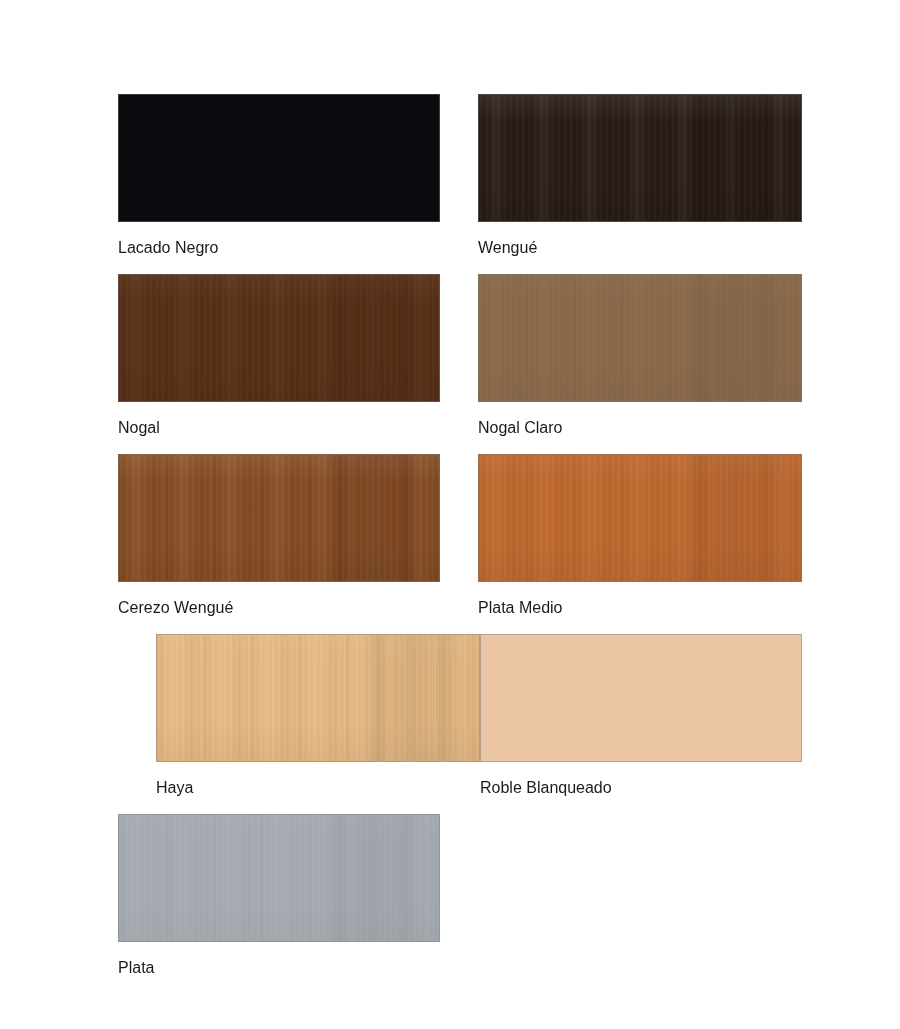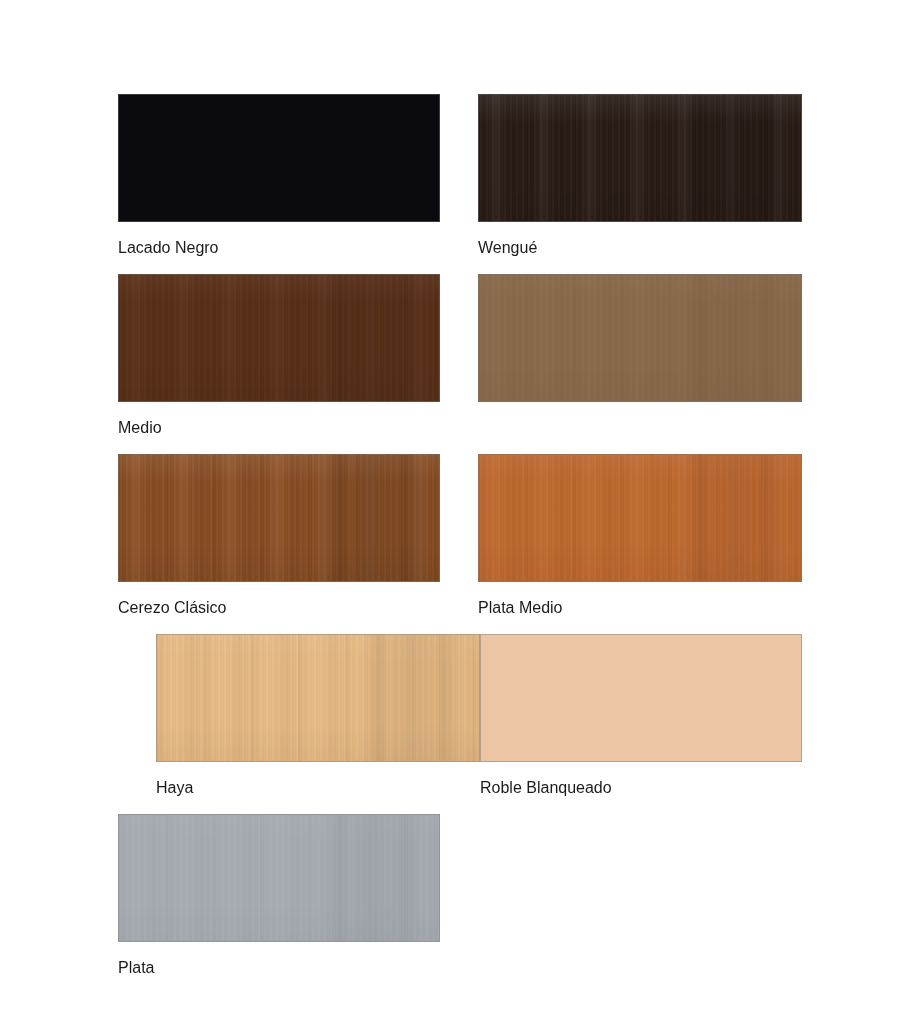--- a/index.html
+++ b/index.html
@@ -150,38 +150,39 @@
         <div class="finish-label" style="color: rgb(27, 27, 27);">Wengué</div>
       </div>
     </div>
     <div class="finish-row">
       <div class="finish-cell">
         <div class="swatch grain-medium" style="background: rgb(90, 48, 24);">
           <div class="grain-fine"></div>
           <div class="grain-wide"></div>
           <div class="grain-streak"></div>
         </div>
-        <div class="finish-label" style="color: rgb(27, 27, 27);">Medio</div>
+        <div class="finish-label" style="color: rgb(27, 27, 27);">Nogal</div>
       </div>
       <div class="finish-cell right-col">
         <div class="swatch grain-subtle" style="background: rgb(138, 106, 75);">
           <div class="grain-fine"></div>
           <div class="grain-wide"></div>
           <div class="grain-streak"></div>
         </div>
+        <div class="finish-label" style="color: rgb(27, 27, 27);">Nogal Claro</div>
       </div>
     </div>
     <div class="finish-row">
       <div class="finish-cell">
         <div class="swatch grain-strong" style="background: rgb(139, 80, 38);">
           <div class="grain-fine"></div>
           <div class="grain-wide"></div>
           <div class="grain-streak"></div>
         </div>
-        <div class="finish-label" style="color: rgb(27, 27, 27);">Cerezo Clásico</div>
+        <div class="finish-label" style="color: rgb(27, 27, 27);">Cerezo Wengué</div>
       </div>
       <div class="finish-cell right-col">
         <div class="swatch grain-medium" style="background: rgb(192, 106, 49);">
           <div class="grain-fine"></div>
           <div class="grain-wide"></div>
           <div class="grain-streak"></div>
         </div>
         <div class="finish-label" style="color: rgb(27, 27, 27);">Plata Medio</div>
       </div>
     </div>

